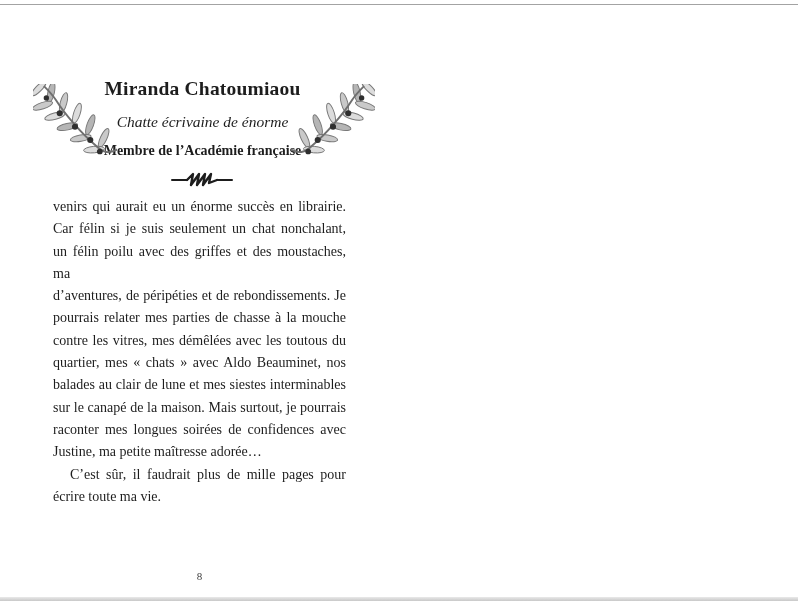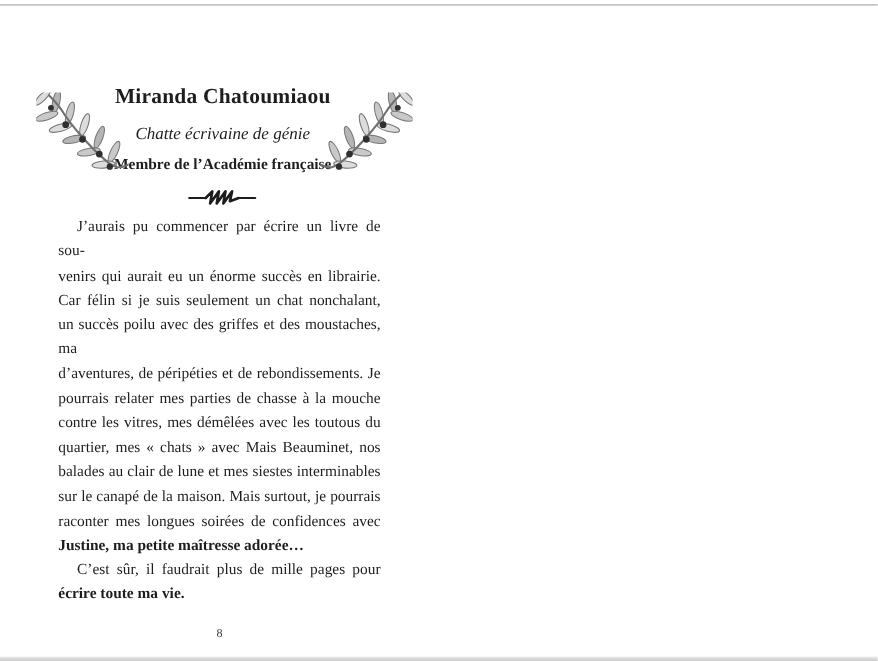--- a/index.html
+++ b/index.html
@@ -45,38 +45,38 @@
 
   
   .body-col { position: absolute; }
   .body-left  { left: 53px;  top: 196px; width: 293px; }
   .line {
     font-size: 14px; line-height: 22.3px;
     text-align: justify; text-align-last: justify;
     white-space: normal;
   }
   .line.first { text-indent: 17px; }
-  .line.last  { text-align-last: left; font-weight: bold; }
+  .line.last  { text-align-last: left; }
 
   .page-number {
     position: absolute; top: 569px; font-size: 11px; line-height: 14px;
     text-align: center; color: #3a3a3a;
   }
   .page-number-left  { left: 53px;  width: 293px; }
 </style>
 </head>
 <body>
 
 <div class="top-rule"></div>
 <div class="bottom-bar"></div>
 
 <div class="page page-left">
   <div class="header">
     <div class="book-title">Miranda Chatoumiaou</div>
-    <div class="book-subtitle">Chatte écrivaine de génie</div>
+    <div class="book-subtitle">Chatte écrivaine de énorme</div>
     <div class="book-membership">Membre de l’Académie française</div>
   </div>
 
   <svg class="branch branch-left" viewBox="0 0 88 96">
     <g stroke="#787878" stroke-width="1" fill="#c9c9c9">
       <ellipse cx="74" cy="56" rx="11" ry="3.4" transform="rotate(-65 74 56)"></ellipse>
       <ellipse cx="64" cy="68" rx="11" ry="3.4" transform="rotate(-5 64 68)" fill="#dcdcdc"></ellipse>
       <ellipse cx="60" cy="42" rx="11" ry="3.4" transform="rotate(-70 60 42)" fill="#b5b5b5"></ellipse>
       <ellipse cx="50" cy="56" rx="11" ry="3.4" transform="rotate(-10 50 56)"></ellipse>
       <ellipse cx="46" cy="30" rx="11" ry="3.4" transform="rotate(-72 46 30)" fill="#dcdcdc"></ellipse>
@@ -121,28 +121,27 @@
   </svg>
 
   <svg class="divider" viewBox="0 0 64 18">
     <path d="M2,9 H17" stroke="#1d1d1d" stroke-width="2" fill="none" stroke-linecap="round"></path>
     <path d="M17,9 L23,3 L21,14 L29,3 L27,14 L35,3 L33,14 L41,3 L39,12 L47,9" stroke="#1d1d1d" stroke-width="2.4" fill="none" stroke-linejoin="round" stroke-linecap="round"></path>
     <path d="M47,9 H62" stroke="#1d1d1d" stroke-width="2" fill="none" stroke-linecap="round"></path>
   </svg>
 
   <div class="body-col body-left">
       <div class="para">
-        <div class="line first">J’aurais pu commencer par écrire un livre de sou-</div>
         <div class="line">venirs qui aurait eu un énorme succès en librairie.</div>
         <div class="line">Car félin si je suis seulement un chat nonchalant,</div>
-        <div class="line">un succès poilu avec des griffes et des moustaches, ma</div>
+        <div class="line">un félin poilu avec des griffes et des moustaches, ma</div>
         <div class="line">d’aventures, de péripéties et de rebondissements. Je</div>
         <div class="line">pourrais relater mes parties de chasse à la mouche</div>
         <div class="line">contre les vitres, mes démêlées avec les toutous du</div>
-        <div class="line">quartier, mes « chats » avec Mais Beauminet, nos</div>
+        <div class="line">quartier, mes « chats » avec Aldo Beauminet, nos</div>
         <div class="line">balades au clair de lune et mes siestes interminables</div>
         <div class="line">sur le canapé de la maison. Mais surtout, je pourrais</div>
         <div class="line">raconter mes longues soirées de confidences avec</div>
         <div class="line last">Justine, ma petite maîtresse adorée…</div>
       </div>
       <div class="para">
         <div class="line first">C’est sûr, il faudrait plus de mille pages pour</div>
         <div class="line last">écrire toute ma vie.</div>
       </div>
     </div>

